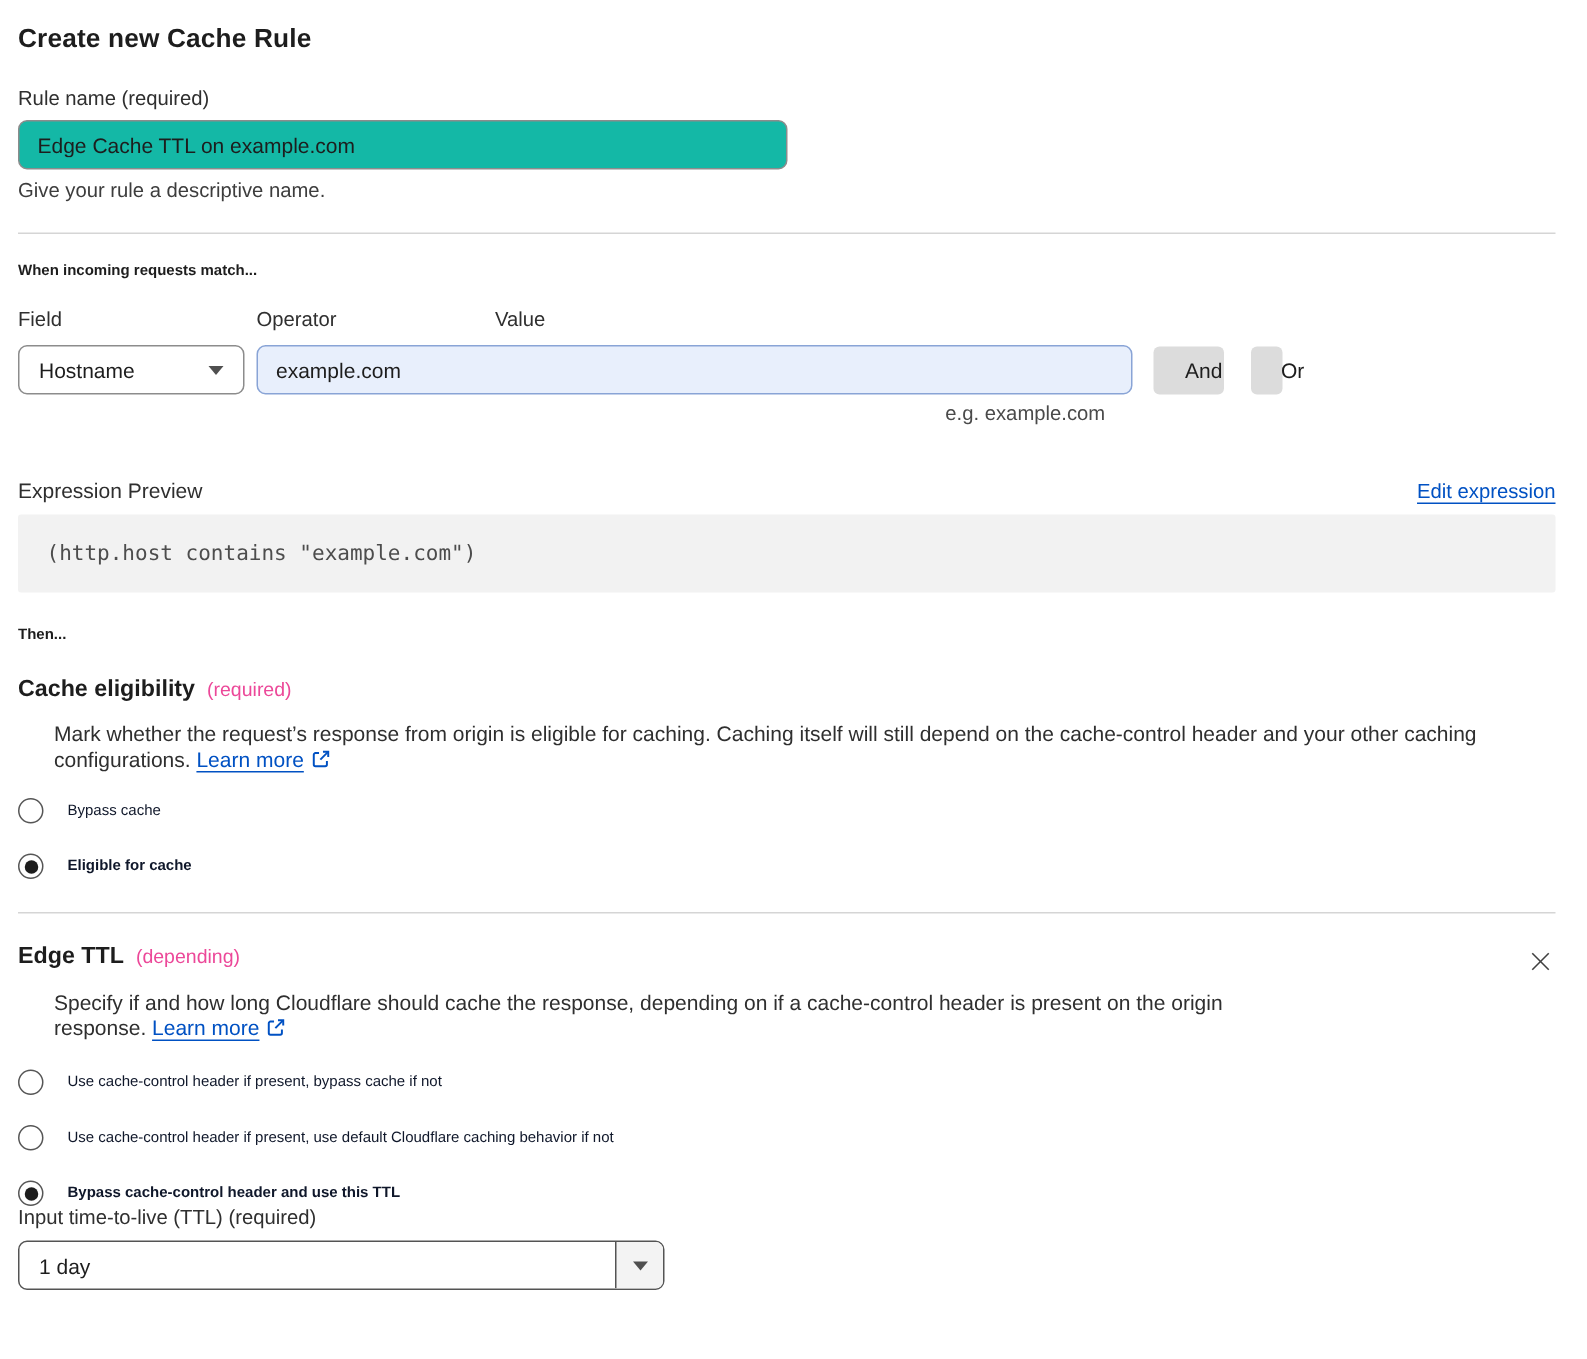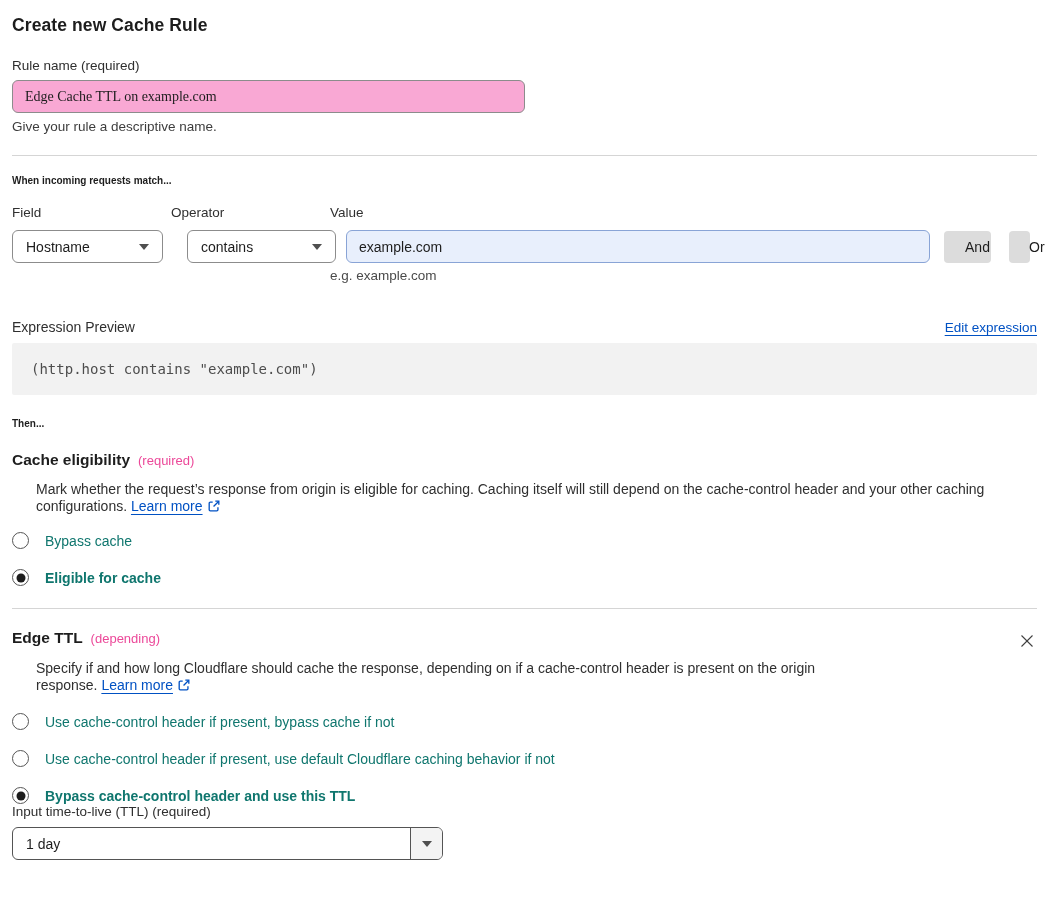--- a/index.html
+++ b/index.html
@@ -13,40 +13,40 @@
   .container { padding: 15px 21px 0 12px; }
 
   h1.page-title { font-size: 17.5px; font-weight: 700; color: #1d1d1d; letter-spacing: .1px; }
 
   .field-label { font-size: 13.5px; color: #2f2f2f; margin-top: 22px; }
   .text-input {
     margin-top: 7px;
     width: 513px; height: 33px;
     border: 1px solid #8c8c8c; border-radius: 6px;
     padding: 0 12px; font-size: 14px; color: #1d1d1d;
-    font-family: Liberation Serif, serif;
-    background: #f9a8d4; outline: none; display: block;
+    font-family: Liberation Sans, sans-serif;
+    background: #14b8a6; outline: none; display: block;
   }
   .help-text { font-size: 13.5px; color: #3d3d3d; margin-top: 6px; }
 
   .divider { border: none; border-top: 1px solid #d5d5d5; margin-top: 21px; }
 
   h2.section-heading { font-size: 10px; font-weight: 700; color: #1d1d1d; margin-top: 19px; }
 
   
   .builder-labels { display: flex; margin-top: 19px; font-size: 13.5px; color: #2f2f2f; }
   .builder-labels .l-field { width: 159px; }
   .builder-labels .l-operator { width: 159px; }
   .builder-row { display: flex; margin-top: 10px; align-items: center; }
   .select-box {
     height: 33px; border: 1px solid #8c8c8c; border-radius: 6px; background: #fff;
     display: flex; align-items: center; justify-content: space-between;
     padding: 0 13px; font-size: 14px; color: #1d1d1d; cursor: pointer;
   }
-  .select-field { width: 151px; margin-right: 24px; }
+  .select-field { width: 151px; margin-right: 8px; }
   .select-operator { width: 149px; margin-right: 10px; }
   .caret-down {
     width: 0; height: 0;
     border-left: 5px solid transparent; border-right: 5px solid transparent;
     border-top: 6px solid #4f4f4f;
   }
   .value-input {
     width: 584px; height: 33px;
     border: 1px solid #89a4d6; border-radius: 6px;
     background: #e8effc; padding: 0 12px;
@@ -54,21 +54,21 @@
     font-family: "Liberation Sans", "DejaVu Sans", sans-serif;
   }
   .connector-btn {
     height: 32px; border: none; border-radius: 4px; background: #dcdcdc;
     font-size: 14px; color: #1d1d1d; cursor: pointer;
     font-family: "Liberation Sans", "DejaVu Sans", sans-serif;
     padding-left: 20px;
   }
   .btn-and { width: 47px; margin-left: 14px; }
   .btn-or  { width: 21px; margin-left: 18px; }
-  .value-hint { font-size: 13.5px; color: #4a4a4a; margin-top: 5px; margin-left: 318px; }
+  .value-hint { font-size: 13.5px; color: #4a4a4a; margin-top: 5px; margin-left: 318px; text-align: center; }
 
   .preview-row { display: flex; justify-content: space-between; align-items: center; margin-top: 36px; }
   .preview-label { font-size: 14px; color: #2f2f2f; }
   a.link { color: #0051c3; text-decoration: underline; text-underline-offset: 3px; cursor: pointer; }
   .edit-link { font-size: 13.5px; }
   .expression-box {
     margin-top: 8px; height: 52px; background: #f2f2f2; border-radius: 2px;
     display: flex; align-items: center; padding: 0 19px;
     font-family: "DejaVu Sans Mono", "Liberation Mono", monospace;
     font-size: 14px; color: #4d4d4d;
@@ -87,21 +87,21 @@
   .radio-row.first { margin-top: 15px; }
   .radio-circle {
     width: 17px; height: 17px; border: 1.4px solid #565656; border-radius: 50%;
     margin-right: 16px; flex-shrink: 0; position: relative; background: #fff;
   }
   .radio-circle.checked::after {
     content: ""; position: absolute; left: 50%; top: 50%;
     transform: translate(-50%, -50%);
     width: 9px; height: 9px; border-radius: 50%; background: #1d1d1d;
   }
-  .radio-label { font-size: 14px; color: #0f766e; }
+  .radio-label { font-size: 10px; color: #0f172a; }
   .radio-label.bold { font-weight: 700; }
 
   .close-btn { background: none; border: none; cursor: pointer; padding: 2px; line-height: 0; align-self: flex-start; margin-top: 2px; }
 
   .ttl-label { font-size: 13.5px; color: #2f2f2f; }
   .ttl-combo {
     margin-top: 8px; width: 431px; height: 33px;
     border: 1px solid #545454; border-radius: 6px; background: #fff;
     display: flex; align-items: stretch; overflow: hidden; cursor: pointer;
   }
@@ -128,24 +128,20 @@
 
   <div class="builder-labels">
     <div class="l-field">Field</div>
     <div class="l-operator">Operator</div>
     <div class="l-value">Value</div>
   </div>
 
   <div class="builder-row">
     <div class="select-box select-field">
       <span>Hostname</span>
-      <span class="caret-down"></span>
-    </div>
-    <div class="select-box select-operator">
-      <span>contains</span>
       <span class="caret-down"></span>
     </div>
     <input class="value-input" type="text" value="example.com" style="">
     <button class="connector-btn btn-and">And</button>
     <button class="connector-btn btn-or">Or</button>
   </div>
   <div class="value-hint">e.g. example.com</div>
 
   <div class="preview-row">
     <span class="preview-label">Expression Preview</span>

